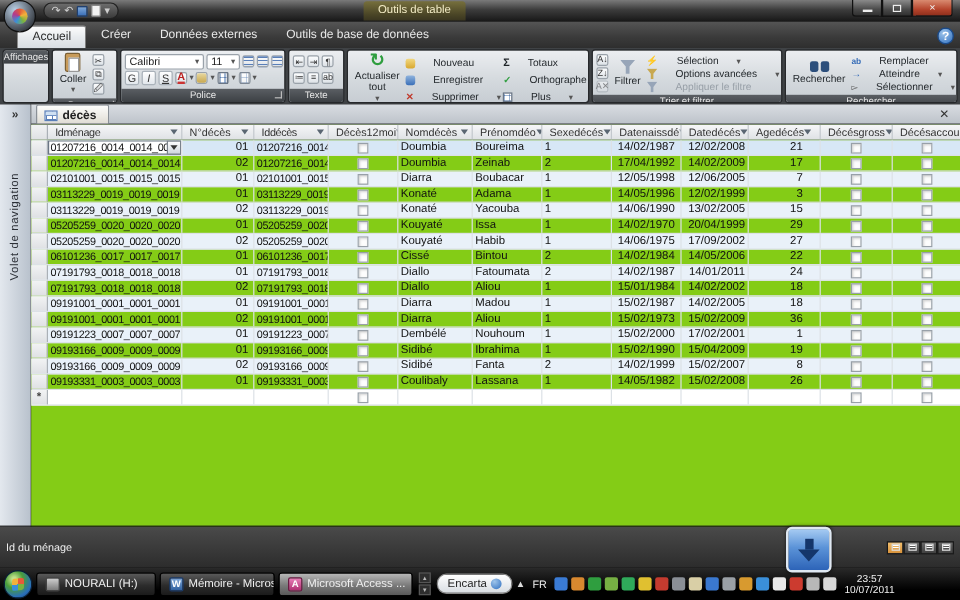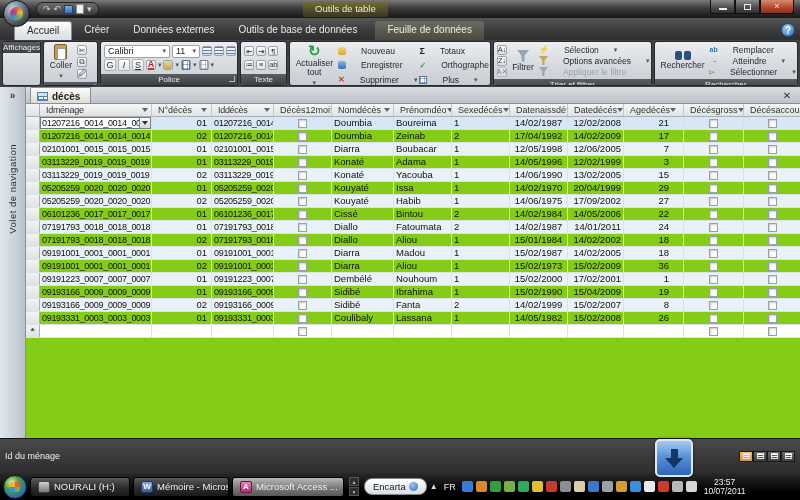--- a/index.html
+++ b/index.html
@@ -45,21 +45,21 @@
   #ribbon{position:absolute;top:40px;left:0;right:0;height:47px;background:#3f4245;display:flex;gap:2px;padding:1px 2px;}
   .rgroup{display:flex;flex-direction:column;border:1px solid #26282b;border-radius:3px;overflow:hidden;
     background:linear-gradient(#eceef1,#d5dade 55%,#c7cdd3);}
   .rgroup .gcontent{flex:1;display:flex;align-items:stretch;gap:2px;padding:1px 3px;}
   .rgroup .glabel{position:relative;height:11px;line-height:11px;text-align:center;font-size:8px;color:#e6e6e6;
     background:linear-gradient(#5a5e63,#3c4044);}
   .launcher{position:absolute;right:2px;top:2px;width:6px;height:6px;border:1px solid #bbb;border-top:none;border-left:none}
   .bigbtn{display:flex;flex-direction:column;align-items:center;justify-content:center;gap:1px;
     font-size:8.5px;color:#1f2428;text-align:center;padding:1px 3px;border-radius:3px;line-height:9px}
   .scol{display:flex;flex-direction:column;justify-content:space-around;padding:1px 0}
-  .sitem{display:flex;align-items:center;gap:15px;font-size:8.5px;color:#1f2428;height:11px;white-space:nowrap}
+  .sitem{display:flex;align-items:flex-end;gap:15px;font-size:8.5px;color:#1f2428;height:11px;white-space:nowrap}
   .sitem.disabled{color:#98a0a8}
   .dn{font-size:7px;color:#555}
   .mini{width:10px;height:10px;border:1px solid #9aa2aa;border-radius:2px;background:linear-gradient(#fcfdfe,#dde2e7);
     display:flex;align-items:center;justify-content:center;font-size:7.5px;color:#333}
   .btnrow{display:flex;gap:2px;align-items:center}
   .fontbox{width:66px;height:13px;background:#fff;border:1px solid #9aa2aa;border-radius:2px;font-size:9px;
     display:flex;align-items:center;padding:0 3px;color:#222;justify-content:space-between}
   .sizebox{width:28px}
   .police-col{display:flex;flex-direction:column;justify-content:space-evenly}
   .gis{font-size:9px;width:12px;height:12px;display:flex;align-items:center;justify-content:center;
@@ -217,21 +217,20 @@
       </span>
     <span class="winbtn close">×</span>
   </div>
 </div>
 
 <div id="tabrow">
   <span class="rtab active">Accueil</span>
   <span class="rtab">Créer</span>
   <span class="rtab">Données externes</span>
   <span class="rtab">Outils de base de données</span>
-  <span class="rtab contextual">Feuille de données</span>
   <span id="help-btn">?</span>
 </div>
 
 <div id="ribbon">
 
   <div class="rgroup">
     <div class="glabel">Affichages</div>
   </div>
 
   <div class="rgroup">

